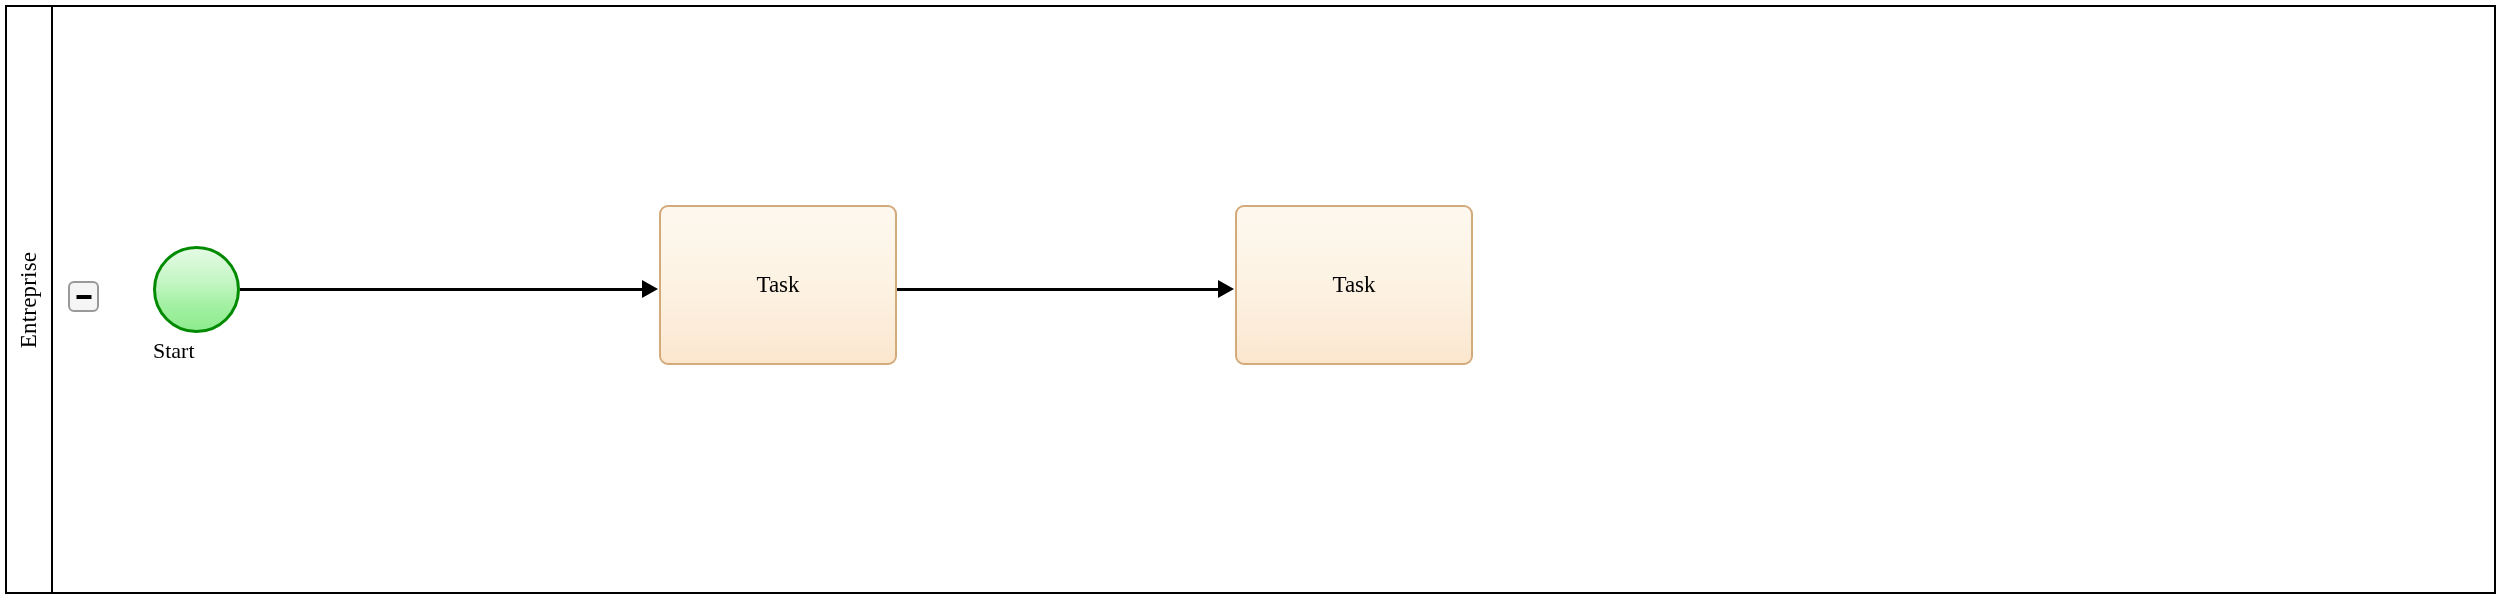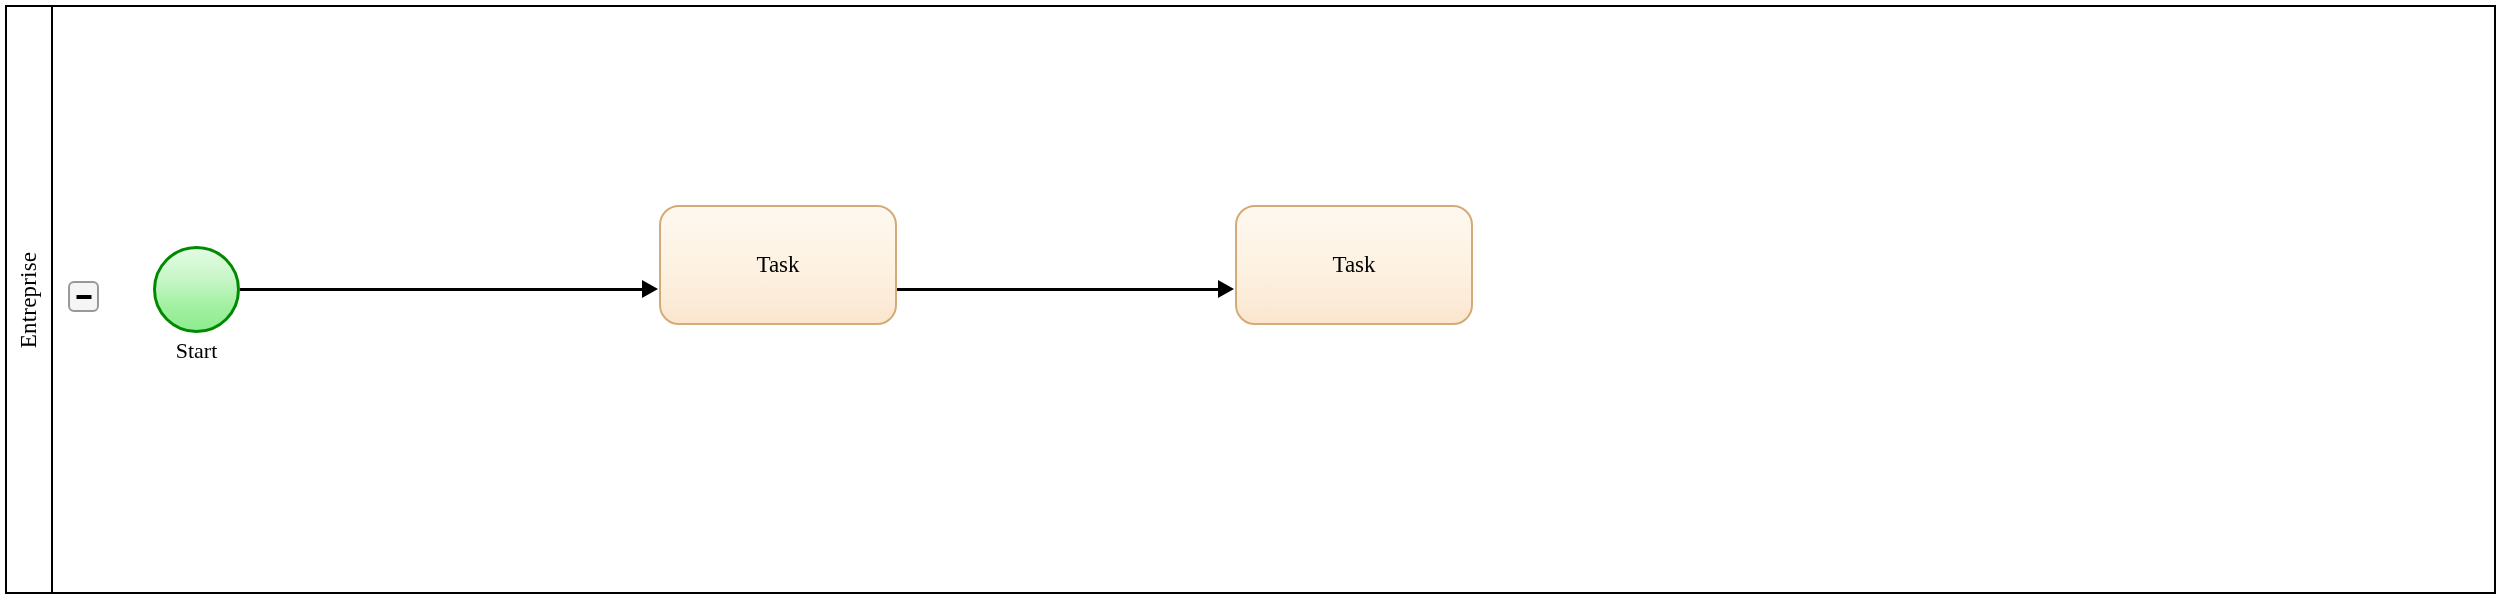--- a/index.html
+++ b/index.html
@@ -105,35 +105,34 @@
     border-radius: 50%;
     box-sizing: border-box;
     border: 3px solid #008a00;
     background: linear-gradient(to bottom, #e4fbe4 0%, #c6f6c6 38%, #a0f0a0 72%, #8fec8f 100%);
   }
   .start-label {
     position: absolute;
     left: 146px;
     top: 331px;
     width: 87px;
-    text-align: center;
     font-family: "Liberation Serif", "DejaVu Serif", serif;
     font-size: 22px;
     color: #000000;
     white-space: nowrap;
   }
 
   
   .task {
     position: absolute;
     width: 238px;
-    height: 120px;
+    height: 160px;
     box-sizing: border-box;
     border: 2px solid #d3ab7b;
-    border-radius: 20px;
+    border-radius: 9px;
     background: linear-gradient(to bottom, #fdf8ef 0%, #fdf3e4 45%, #fcecd9 78%, #fbe6cd 100%);
     display: flex;
     align-items: center;
     justify-content: center;
   }
   .task-label {
     font-family: "Liberation Serif", "DejaVu Serif", serif;
     font-size: 23px;
     color: #000000;
     white-space: nowrap;

